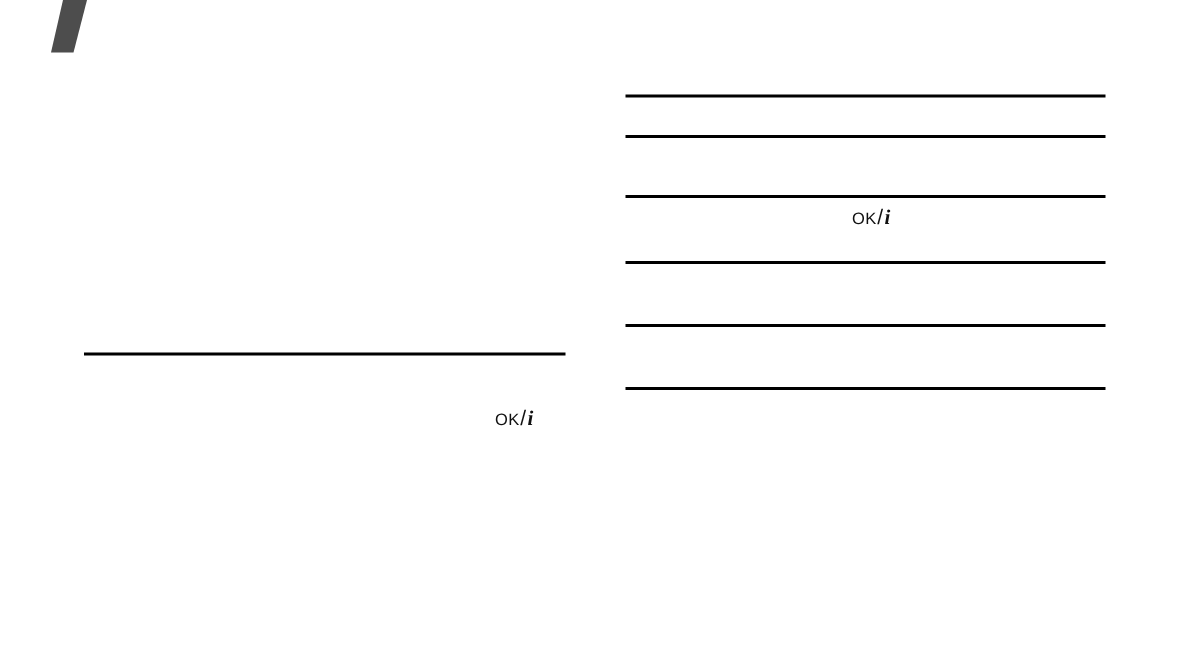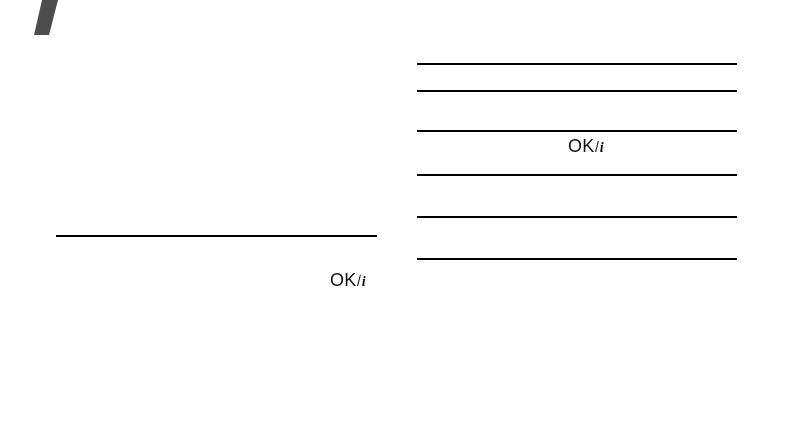--- a/index.html
+++ b/index.html
@@ -55,21 +55,21 @@
 
   
   .key-glyph {
     position: absolute;
     white-space: nowrap;
     color: #111111;
     line-height: 1;
   }
   .key-glyph .ok {
     font-family: "Liberation Sans", sans-serif;
-    font-size: 18px;
+    font-size: 11px;
     letter-spacing: 0.2px;
   }
   .key-glyph .slash {
     font-family: "Liberation Sans", sans-serif;
     font-size: 14px;
     padding: 0 0.5px;
   }
   .key-glyph .info {
     font-family: "Liberation Serif", serif;
     font-size: 14px;

